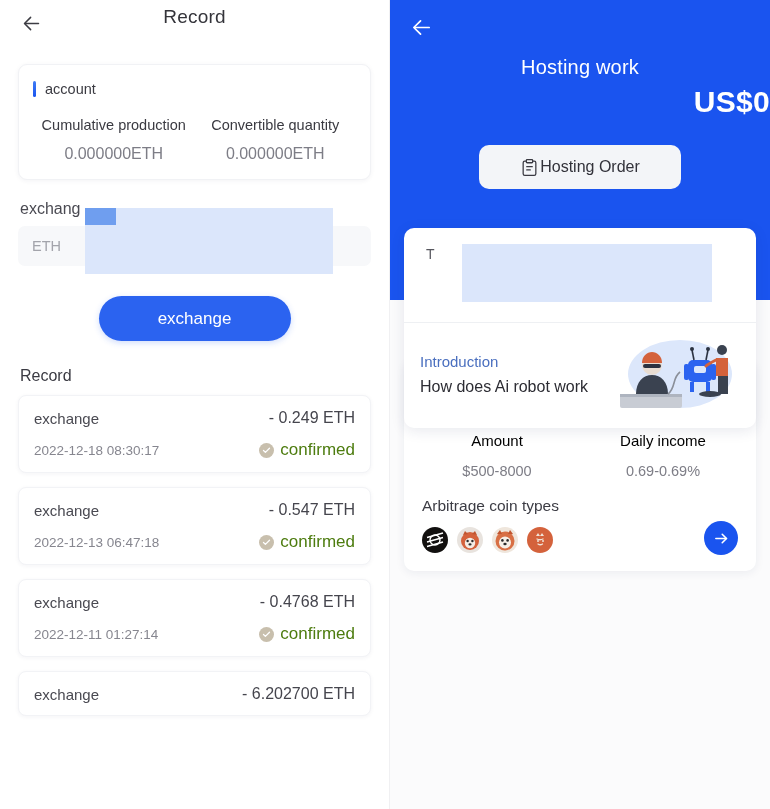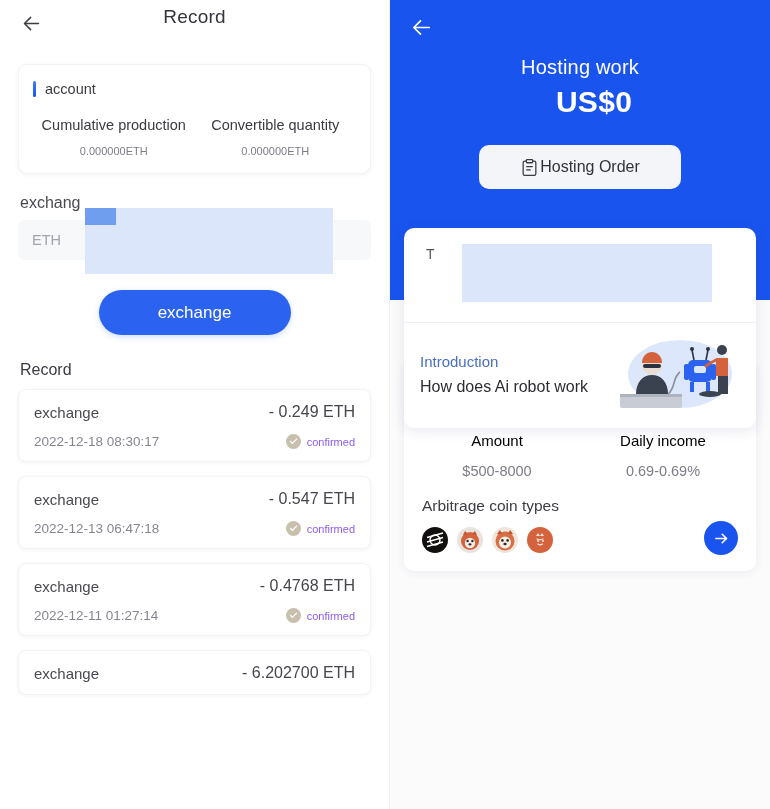--- a/index.html
+++ b/index.html
@@ -54,21 +54,21 @@
     width: 3px; height: 16px; border-radius: 2px;
     background: linear-gradient(180deg,#3f7cf5,#1a54ef);
     flex: none;
   }
   .acct-label { font-size: 14.5px; color: #3b3b42; }
   .acct-cols {
     display: flex; margin-top: 20px;
   }
   .acct-col { flex: 1; text-align: center; }
   .acct-col-title { font-size: 14.5px; color: #3a3a41; }
-  .acct-col-val { font-size: 11px; color: #7d7d86; margin-top: 12px; }
+  .acct-col-val { font-size: 16px; color: #7d7d86; margin-top: 12px; }
 
   .exchange-label {
     margin: 20px 0 0 20px;
     font-size: 16px;
     color: #4a4a52;
   }
   .swap-row {
     display: flex; align-items: center;
     margin: 8px 18px 0 18px;
     gap: 8px;
@@ -115,21 +115,21 @@
     border-radius: 8px;
     box-shadow: 0 1px 4px rgba(30,40,80,.05);
     padding: 13px 15px 12px 15px;
     margin-bottom: 14px;
   }
   .rec-line { display: flex; justify-content: space-between; align-items: center; }
   .rec-type { font-size: 15px; color: #4a4a52; }
   .rec-amt { font-size: 16px; color: #45454d; }
   .rec-line2 { margin-top: 13px; }
   .rec-time { font-size: 13.5px; color: #86868f; }
-  .rec-status { display: flex; align-items: center; gap: 6px; font-size: 11px; color: #8b5cf6; }
+  .rec-status { display: flex; align-items: center; gap: 6px; font-size: 17px; color: #4d7c0f; }
   .check-badge {
     width: 15px; height: 15px; border-radius: 50%;
     background: #c8bfad;
     display: flex; align-items: center; justify-content: center;
     flex: none;
   }
 
   
   .mosaic { position: absolute; display: grid; pointer-events: none; }
   .mosaic span { display: block; }
@@ -162,21 +162,21 @@
     color: #ffffff;
   }
   .hosting-title {
     text-align: center;
     color: #ffffff;
     font-size: 20px;
     margin-top: 14px;
     letter-spacing: .2px;
   }
   .hosting-amount {
-    text-align: center;
+    text-align: right;
     color: #ffffff;
     font-size: 30px;
     font-weight: bold;
     margin-top: 6px;
     letter-spacing: .3px;
     padding-left: 28px;
   }
   .hosting-order-btn {
     display: flex; align-items: center; justify-content: center; gap: 1px;
     width: 202px; height: 44px;

